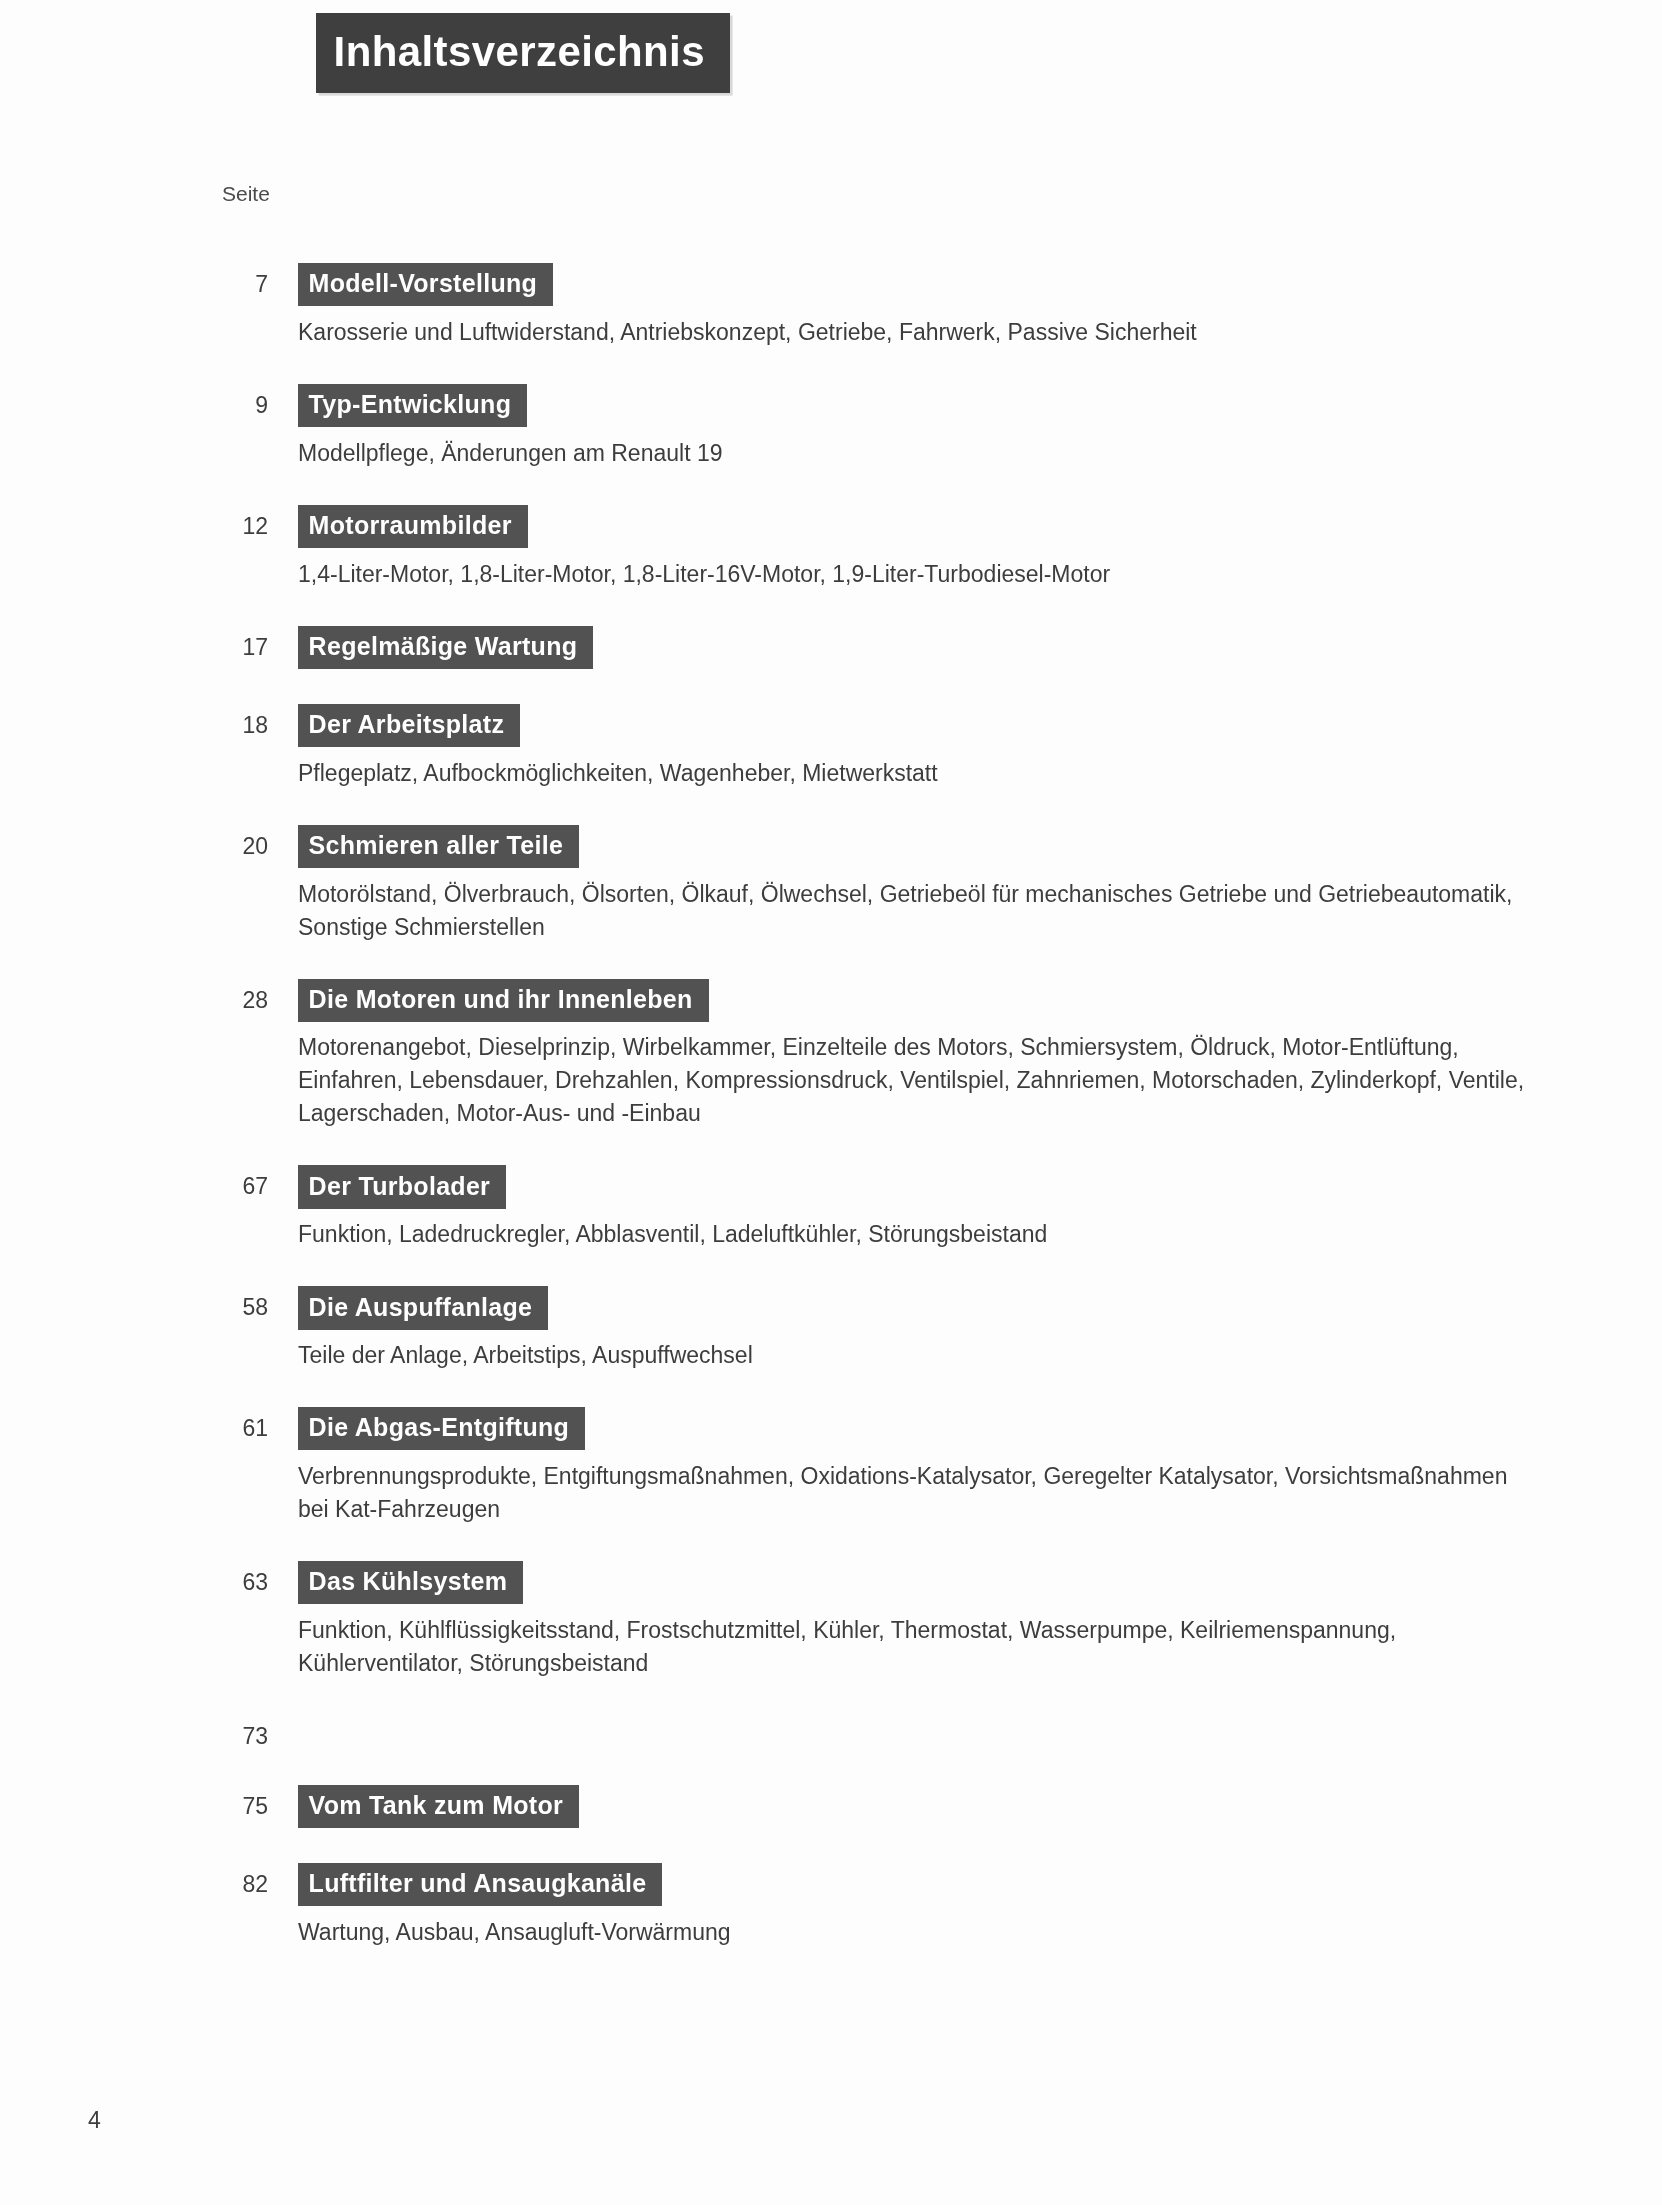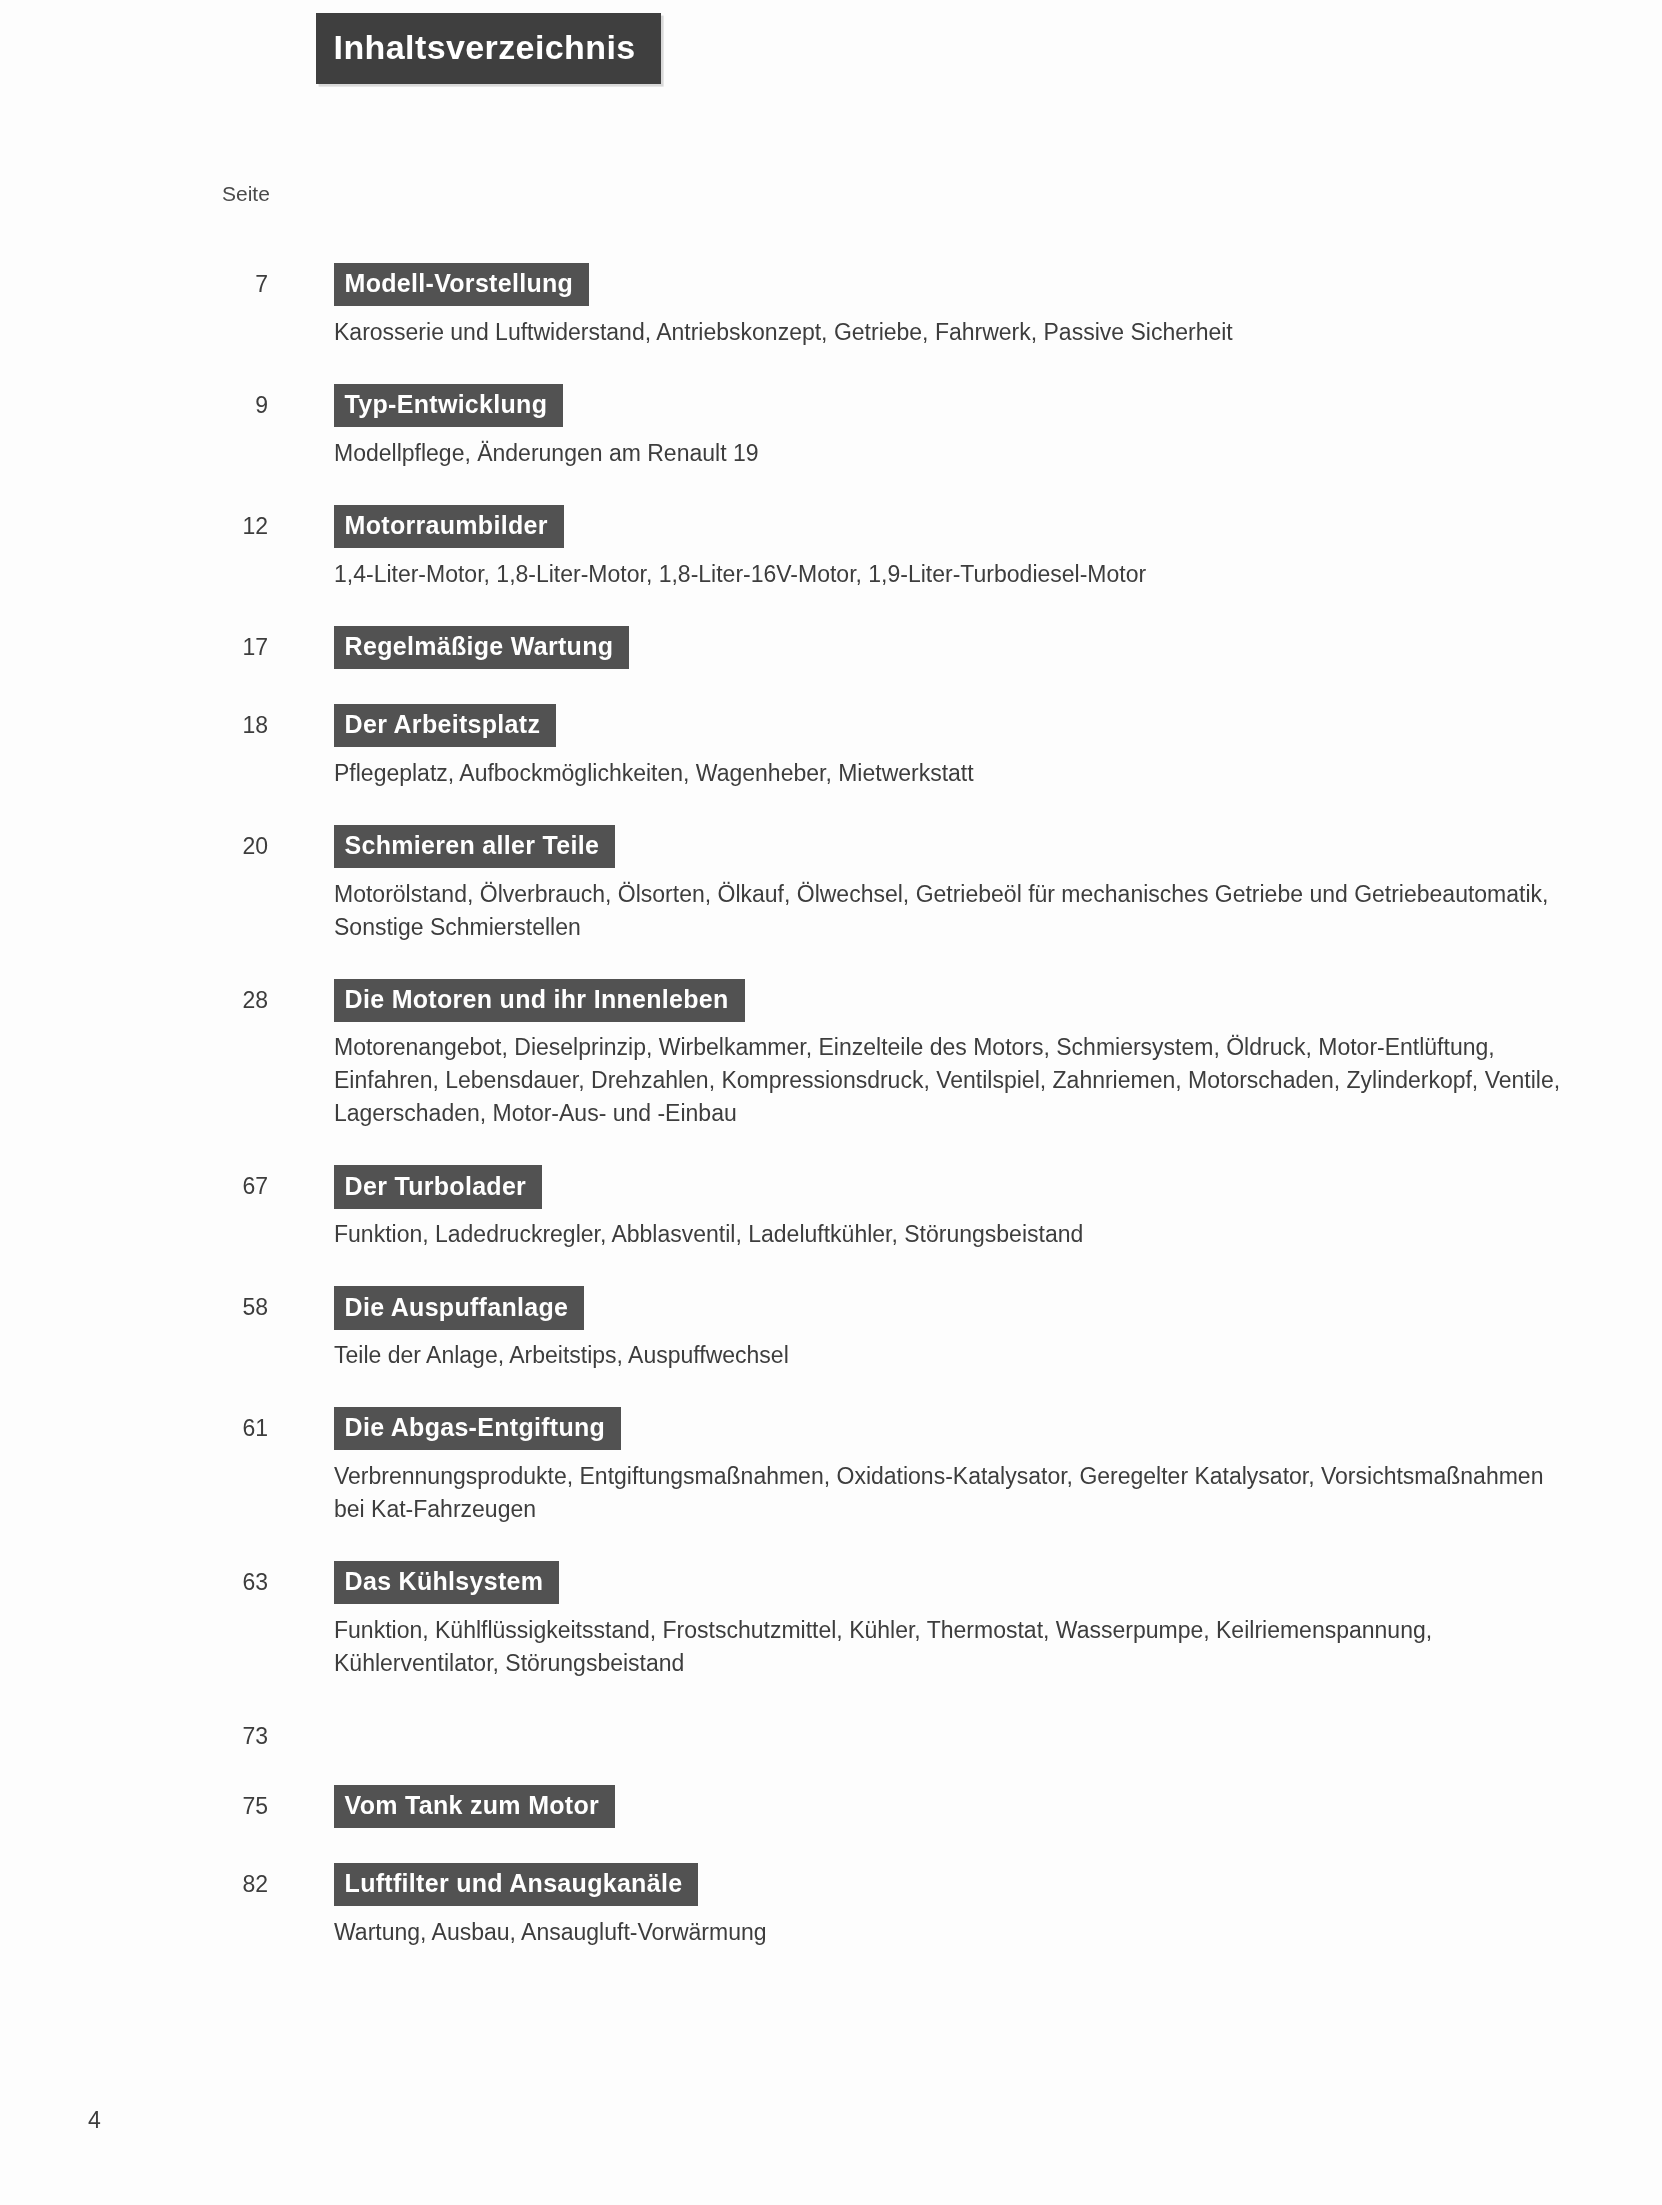--- a/index.html
+++ b/index.html
@@ -20,21 +20,21 @@
     height: 2206px;
     background: var(--page-bg);
     overflow: hidden;
   }
   .header-box {
     position: absolute;
     left: 316px;
     top: 13.2px;
     background: var(--header-bg);
     color: #ffffff;
-    font-size: 34px;
+    font-size: 42px;
     font-weight: bold;
     letter-spacing: 0.4px;
     padding: 15px 25px 17px 17.6px;
     box-shadow: 2.6px 2.6px 0 rgba(150,150,150,0.35);
   }
   .seite-label {
     position: absolute;
     left: 222px;
     top: 182px;
     font-size: 21px;
@@ -53,21 +53,21 @@
   }
   .entry-num {
     flex: none;
     width: 268px;
     text-align: right;
     font-size: 23px;
     color: var(--text);
     padding-top: 8px;
   }
   .entry-body {
-    margin-left: 66px;
+    margin-left: 30px;
     width: 1235px;
   }
   .entry-title-box {
     display: inline-block;
     background: var(--section-bg);
     color: #ffffff;
     font-size: 25px;
     font-weight: bold;
     letter-spacing: 0.3px;
     padding: 6.2px 16px 8px 10.6px;

